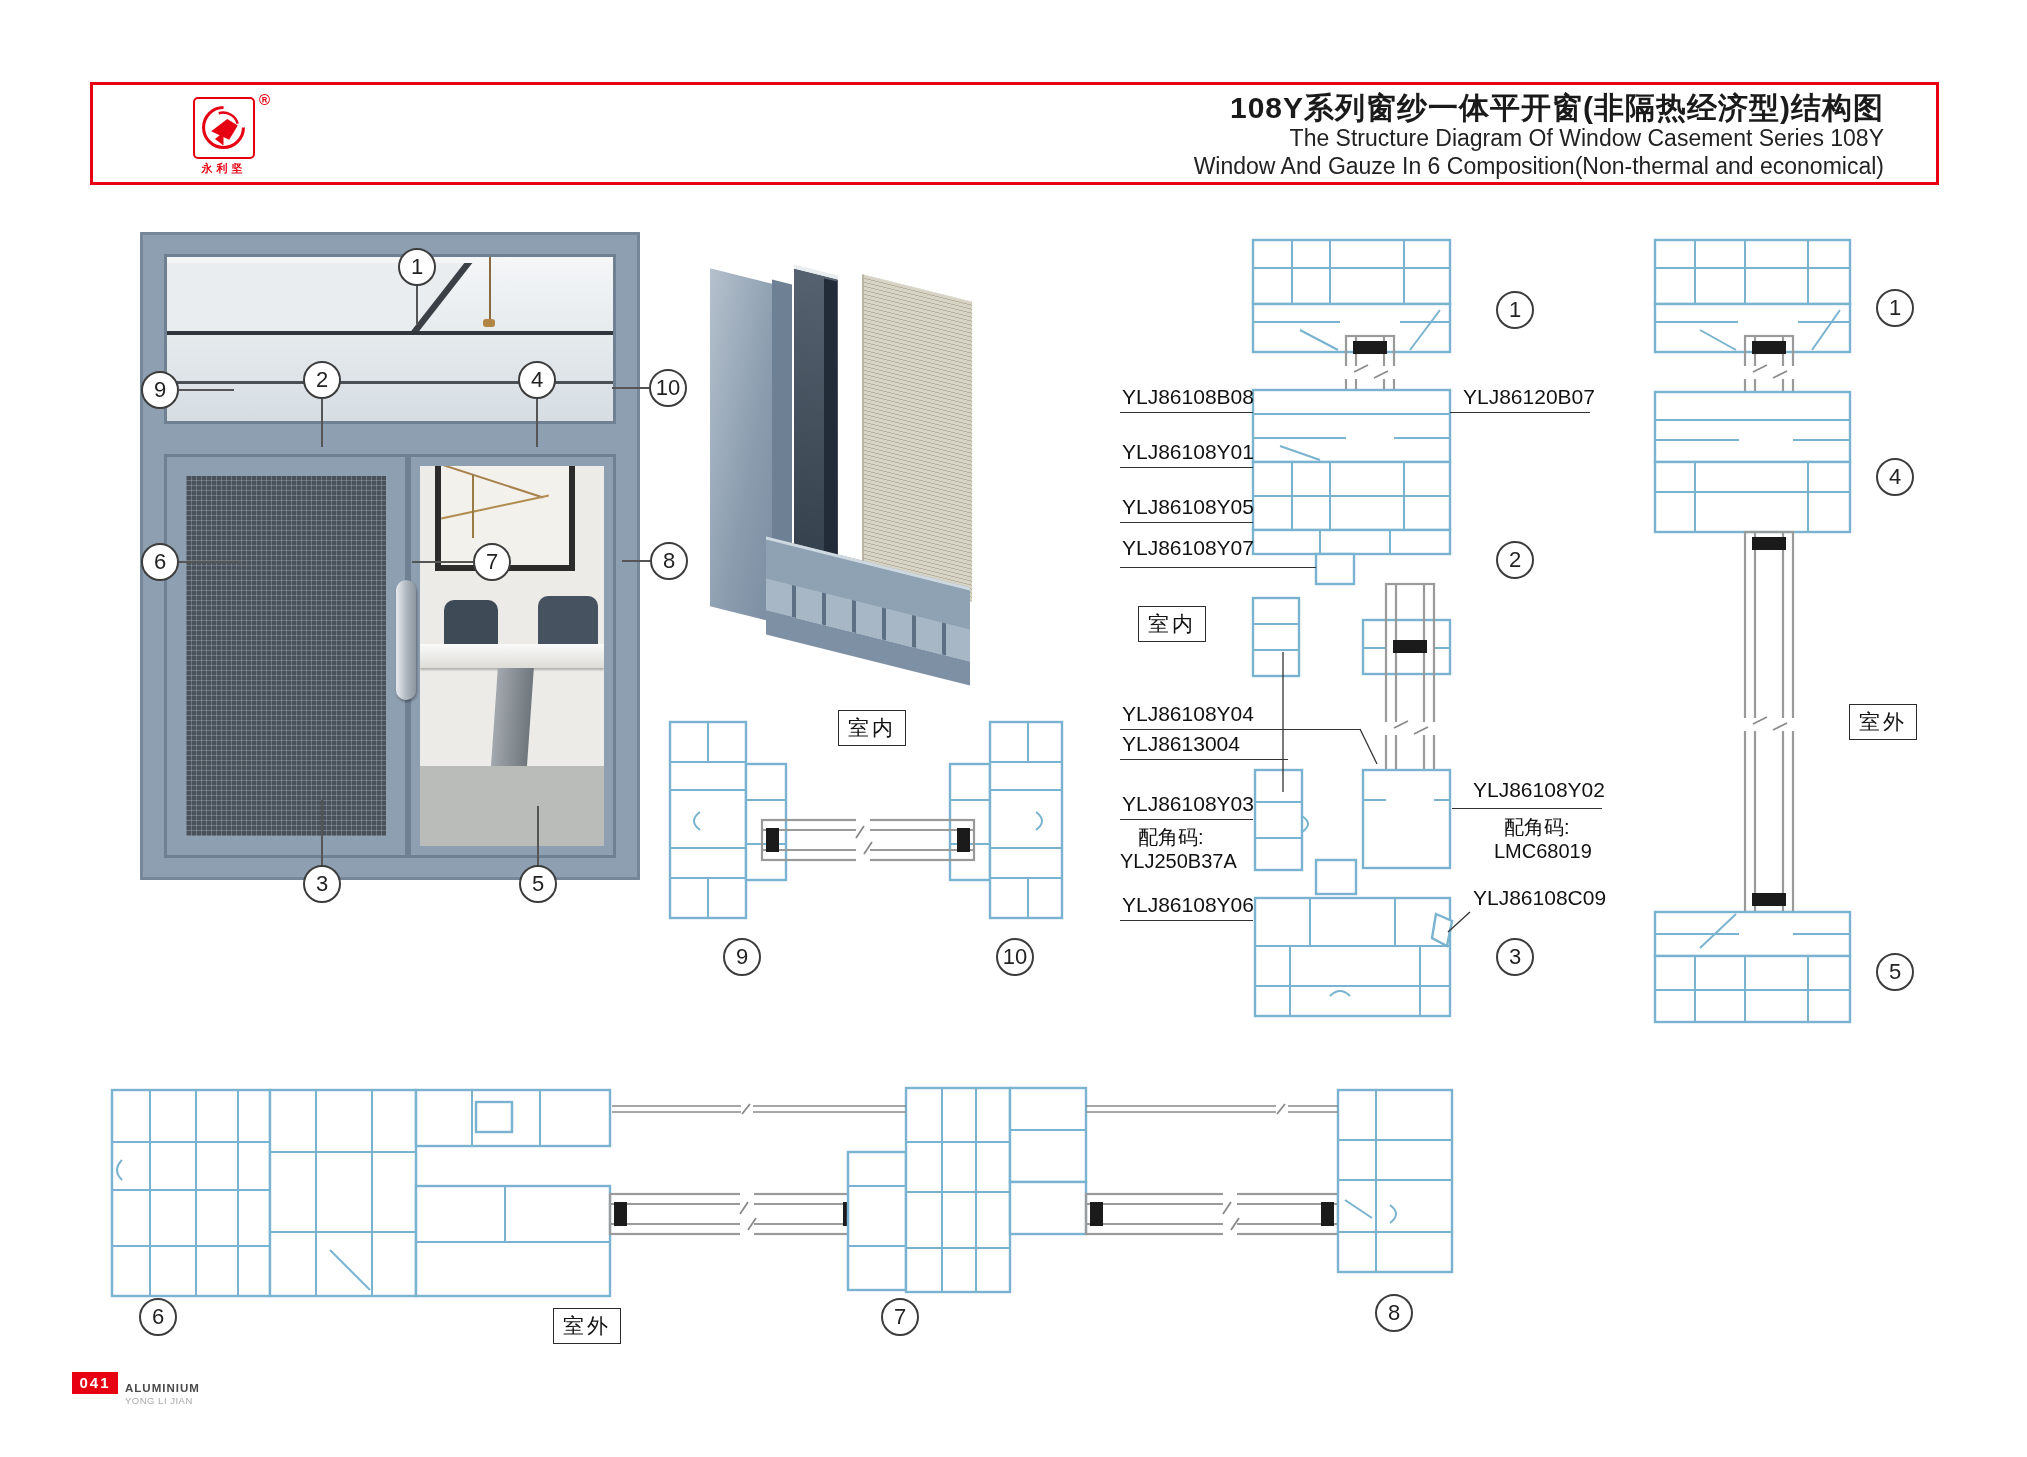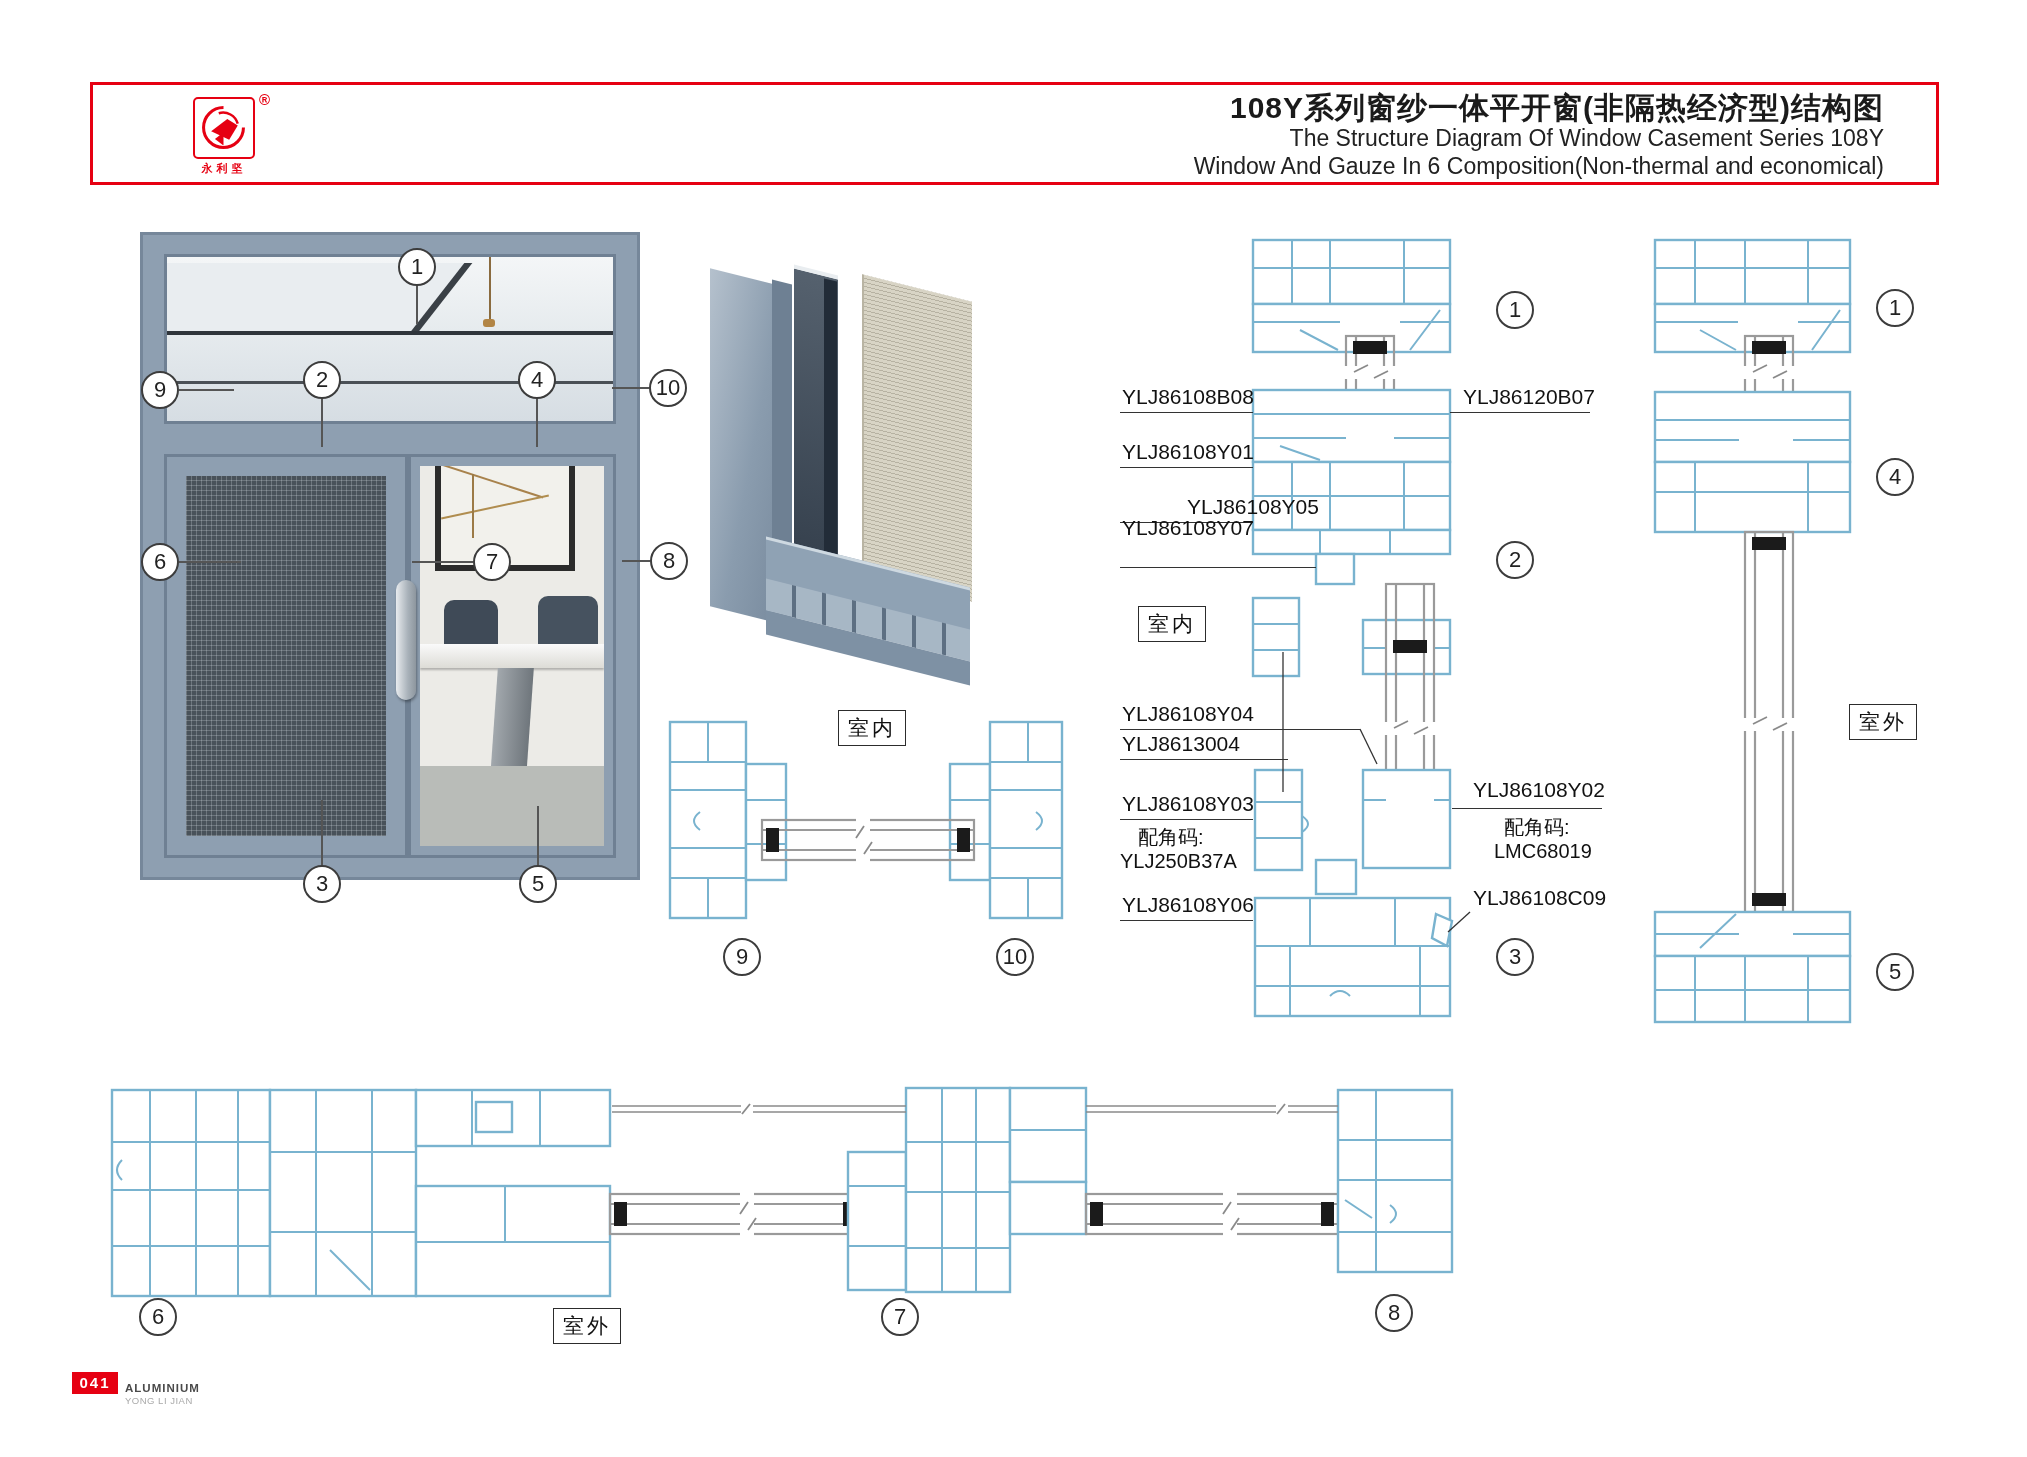--- a/index.html
+++ b/index.html
@@ -388,23 +388,23 @@
 
   <div class="region-box" style="left:838px;top:710px">室内</div>
   <div class="region-box" style="left:1138px;top:606px">室内</div>
   <div class="region-box" style="left:1849px;top:704px">室外</div>
   <div class="region-box" style="left:553px;top:1308px">室外</div>
 
   <div class="plabel" style="left:1122px;top:385px">YLJ86108B08</div>
   <div class="pline" style="left:1120px;top:412px;width:133px"></div>
   <div class="plabel" style="left:1122px;top:440px">YLJ86108Y01</div>
   <div class="pline" style="left:1120px;top:467px;width:133px"></div>
-  <div class="plabel" style="left:1187px;top:495px">YLJ86108Y05</div>
+  <div class="plabel" style="left:1122px;top:495px">YLJ86108Y05</div>
   <div class="pline" style="left:1120px;top:522px;width:133px"></div>
-  <div class="plabel" style="left:1122px;top:516px">YLJ86108Y07</div>
+  <div class="plabel" style="left:1122px;top:536px">YLJ86108Y07</div>
   <div class="pline" style="left:1120px;top:567px;width:196px"></div>
   <div class="plabel" style="left:1122px;top:702px">YLJ86108Y04</div>
   <div class="pline" style="left:1120px;top:729px;width:240px"></div>
   <div class="plabel" style="left:1122px;top:732px">YLJ8613004</div>
   <div class="pline" style="left:1120px;top:759px;width:168px"></div>
   <div class="plabel" style="left:1122px;top:792px">YLJ86108Y03</div>
   <div class="pline" style="left:1120px;top:819px;width:133px"></div>
   <div class="sub" style="left:1138px;top:824px">配角码:</div>
   <div class="sub" style="left:1120px;top:850px">YLJ250B37A</div>
   <div class="plabel" style="left:1122px;top:893px">YLJ86108Y06</div>

